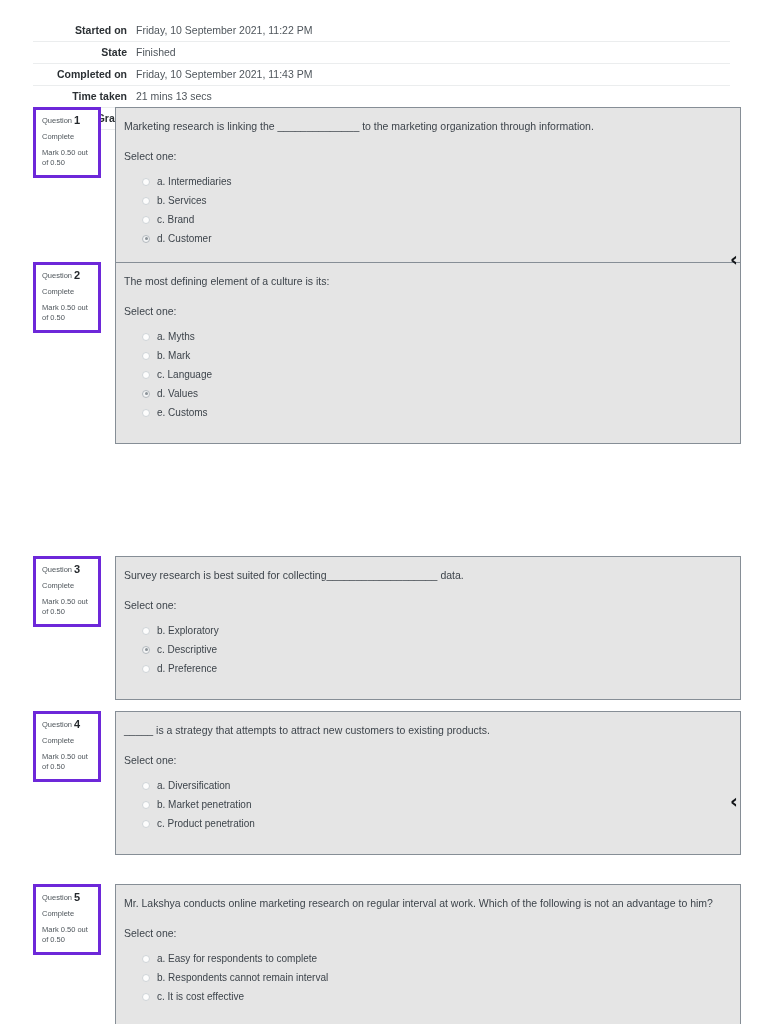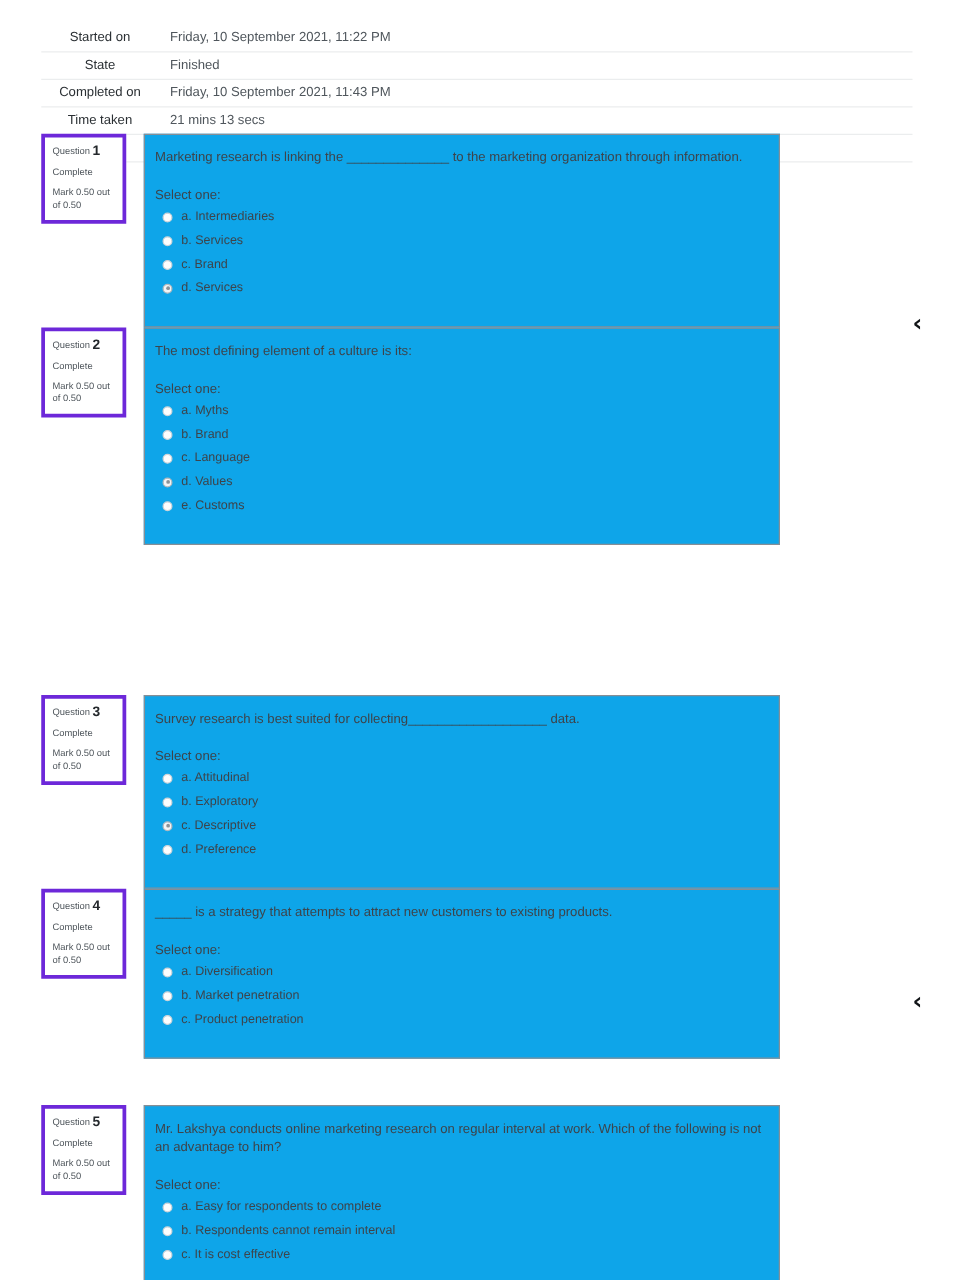--- a/index.html
+++ b/index.html
@@ -29,22 +29,22 @@
   }
   .summary tr { border-bottom: 1px solid #ebedee; }
   .summary td {
     padding: 4px 0 4px 0;
     font-size: 10.5px;
     line-height: 13px;
     vertical-align: middle;
   }
   .summary td.lbl {
     width: 103px;
-    text-align: center;
-    font-weight: normal;
+    text-align: right;
+    font-weight: bold;
     color: #2b3034;
     padding-right: 9px;
     white-space: nowrap;
     margin-top: 16px;
   }
   .summary td.val {
     color: #4f565c;
     padding-left: 0px;
     white-space: nowrap;
   }
@@ -83,39 +83,39 @@
     font-size: 7.5px;
     color: #4f565c;
     line-height: 10px;
     margin-top: 6px;
   }
 
   .qbody {
     position: absolute;
     top: 0;
     left: 82px;
-    width: 509px;
+    width: 626px;
     border: 1px solid #868e96;
-    background: #0ea5e9;
-    padding: 11px 14px 24px 8px;
+    background: #e5e5e5;
+    padding: 11px 14px 12px 8px;
   }
   .qtext {
     font-size: 10.5px;
     line-height: 15px;
     color: #3d444b;
     margin: 0 0 0 0;
     padding-left: 0px;
   }
   .selectone {
     font-size: 10.5px;
     line-height: 13px;
     color: #3d444b;
     margin-top: 16px;
   }
-  .answers { margin: 0; padding: 0; list-style: none; }
+  .answers { margin: 12px; padding: 0; list-style: none; }
   .ans {
     display: flex;
     align-items: center;
     font-size: 10px;
     line-height: 13px;
     color: #3d444b;
     margin-top: 6px;
     padding-left: 6px;
   }
   .ans:first-child { margin-top: 4px; }
@@ -201,42 +201,42 @@
             <li class="ans">
               <span class="radio"></span>
               <span>b. Services</span>
             </li>
             <li class="ans">
               <span class="radio"></span>
               <span>c. Brand</span>
             </li>
             <li class="ans">
               <span class="radio sel"></span>
-              <span>d. Services</span>
+              <span>d. Customer</span>
             </li>
           </ul>
         </div>
       </div>
       <div class="qblock" style="left: 33px; top: 262px; width: 675px;">
         <div class="qinfo">
           <div class="qnum-line"><span>Question</span><span class="n">2</span></div>
           <div class="qstate">Complete</div>
           <div class="qmark">Mark 0.50 out of 0.50</div>
         </div>
         <div class="qbody">
           <div class="qtext">The most defining element of a culture is its:</div>
           <div class="selectone">Select one:</div>
           <ul class="answers">
             <li class="ans">
               <span class="radio"></span>
               <span>a. Myths</span>
             </li>
             <li class="ans">
               <span class="radio"></span>
-              <span>b. Brand</span>
+              <span>b. Mark</span>
             </li>
             <li class="ans">
               <span class="radio"></span>
               <span>c. Language</span>
             </li>
             <li class="ans">
               <span class="radio sel"></span>
               <span>d. Values</span>
             </li>
             <li class="ans">
@@ -249,24 +249,20 @@
       <div class="qblock" style="left: 33px; top: 556px; width: 675px;">
         <div class="qinfo">
           <div class="qnum-line"><span>Question</span><span class="n">3</span></div>
           <div class="qstate">Complete</div>
           <div class="qmark">Mark 0.50 out of 0.50</div>
         </div>
         <div class="qbody">
           <div class="qtext">Survey research is best suited for collecting___________________ data.</div>
           <div class="selectone">Select one:</div>
           <ul class="answers">
-            <li class="ans">
-              <span class="radio"></span>
-              <span>a. Attitudinal</span>
-            </li>
             <li class="ans">
               <span class="radio"></span>
               <span>b. Exploratory</span>
             </li>
             <li class="ans">
               <span class="radio sel"></span>
               <span>c. Descriptive</span>
             </li>
             <li class="ans">
               <span class="radio"></span>

